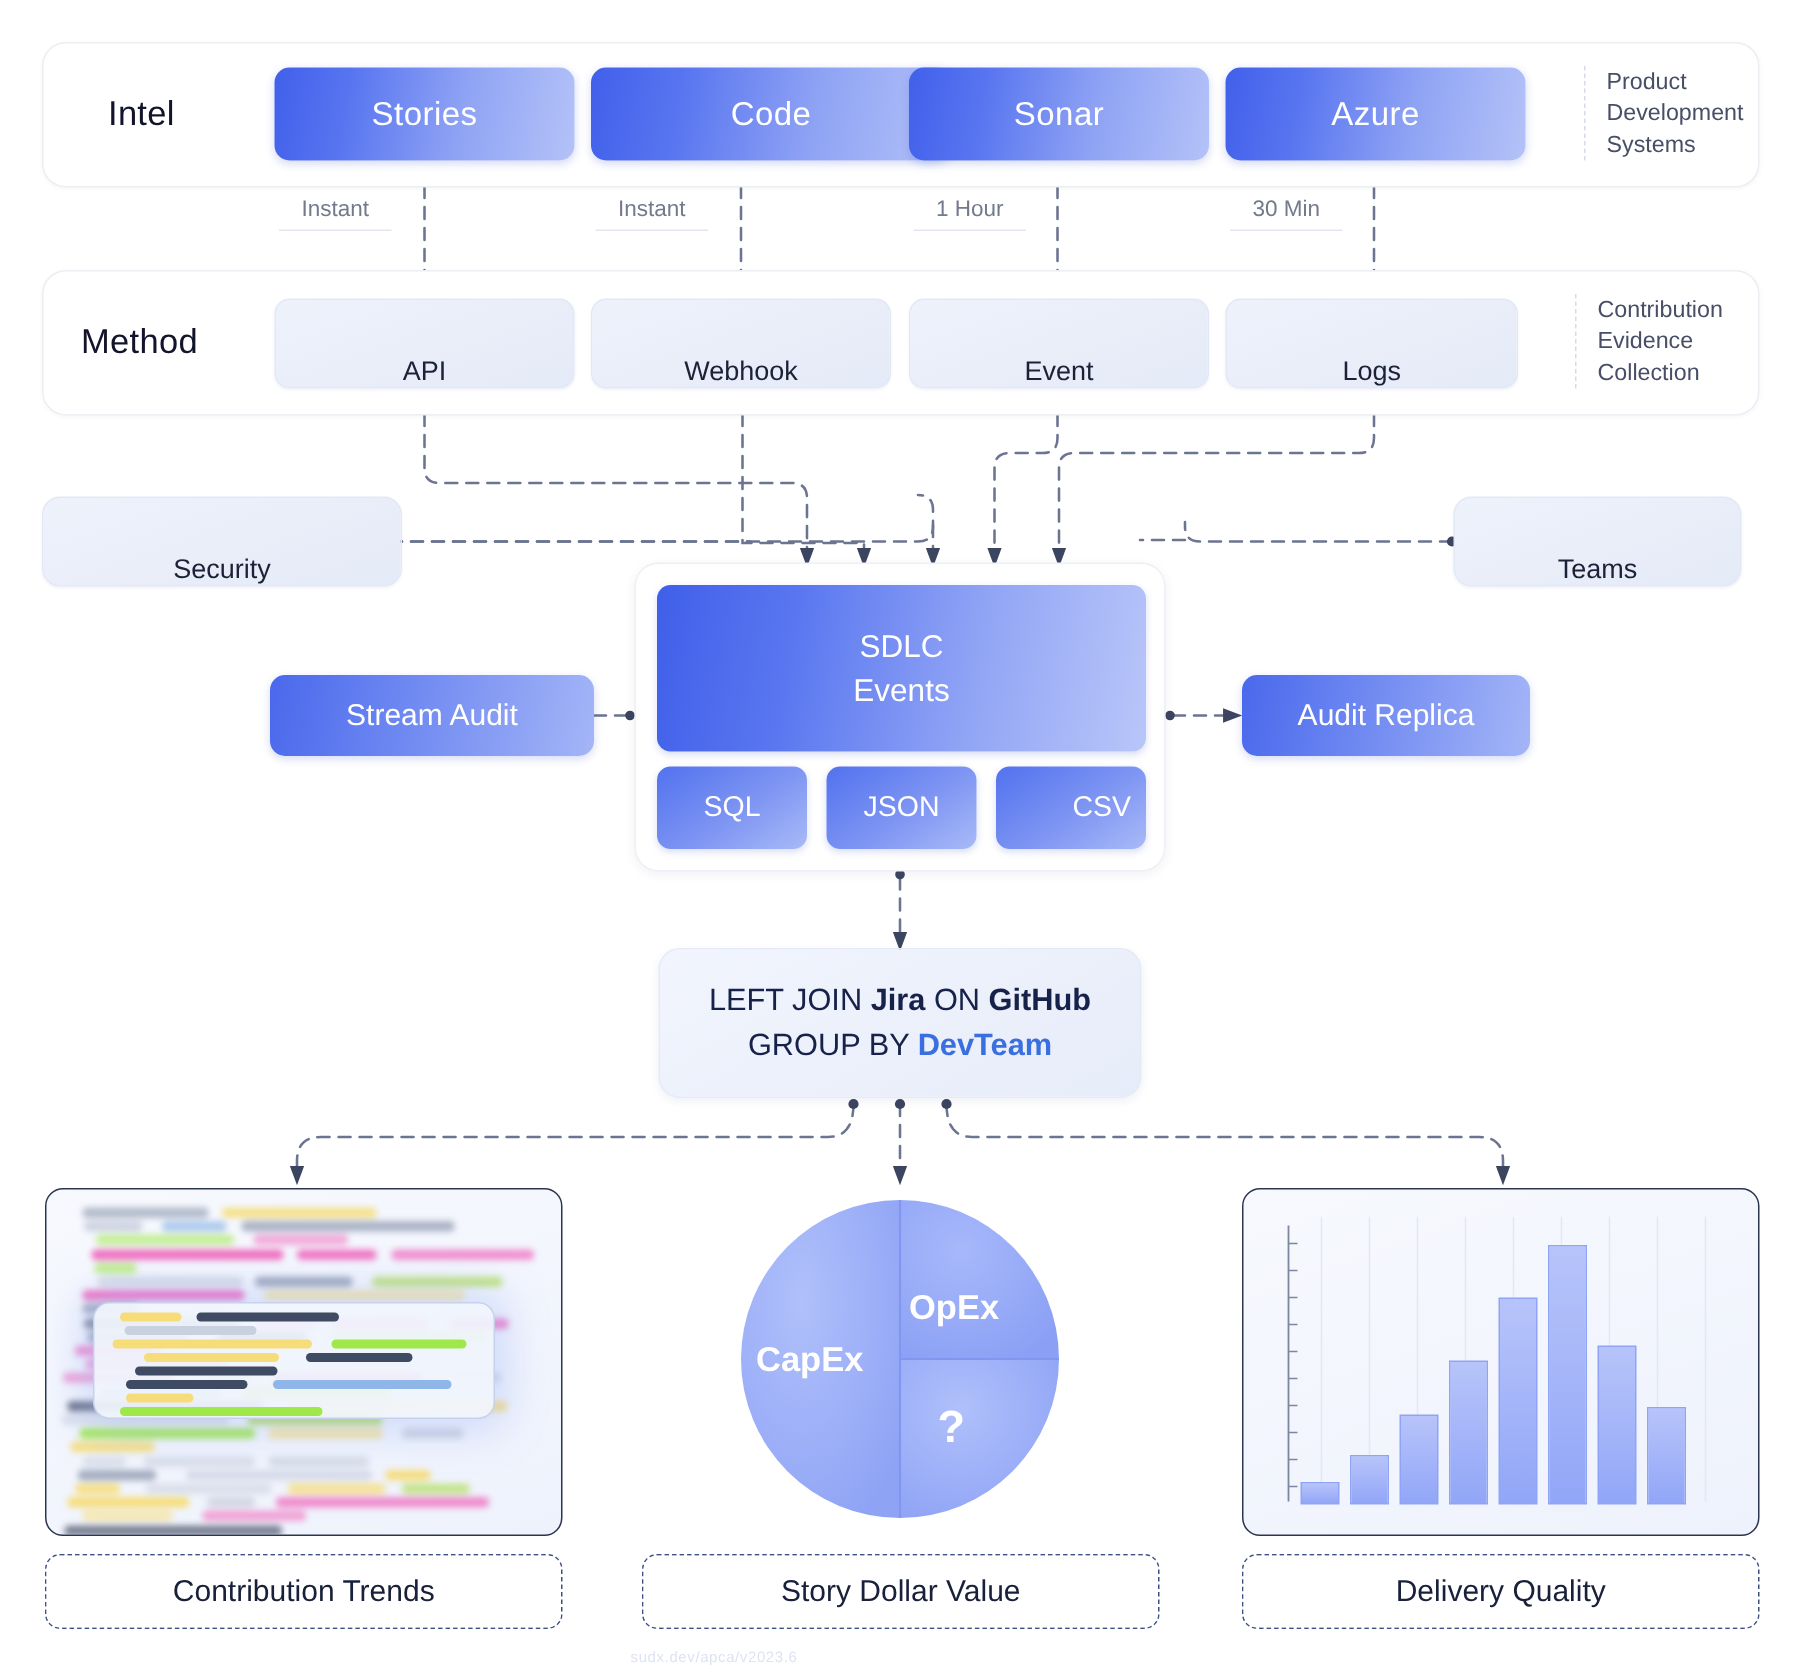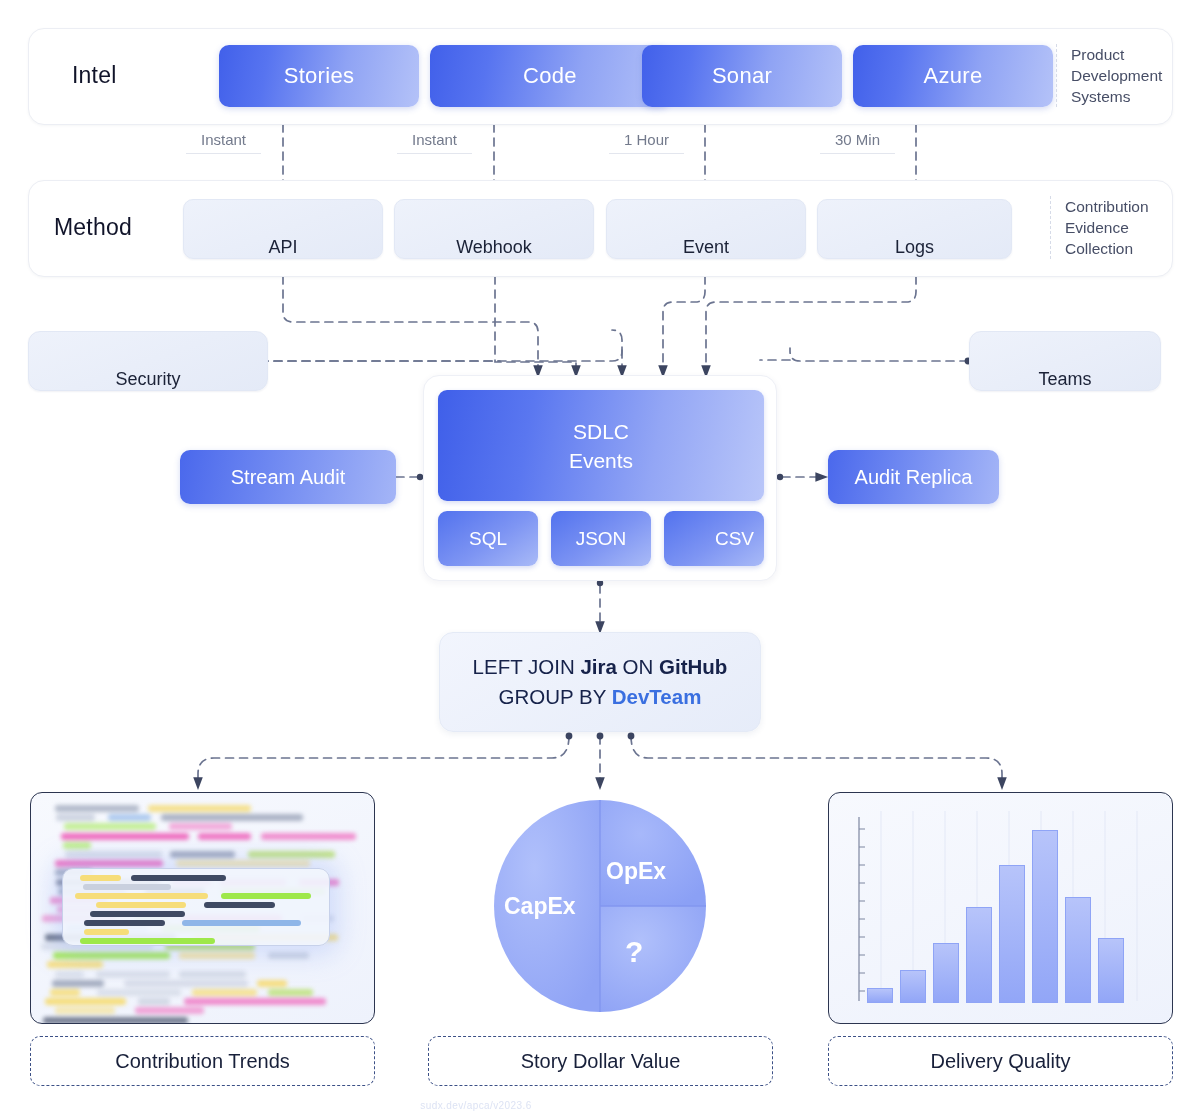--- a/index.html
+++ b/index.html
@@ -36,21 +36,21 @@
     border-left: 1px dashed #d6dbe8;
   }
 
   
   .grad-pill {
     position: absolute;
     border-radius: 10px;
     background: linear-gradient(100deg, #4160ea 0%, #5774f0 24%, #8fa3f4 62%, #b4c2f8 100%);
     box-shadow: 0 2px 6px rgba(60,85,200,.22);
     display: flex; align-items: center; justify-content: center;
-    color: #ffffff; font-size: 22px; letter-spacing: .3px; margin-left: 36px;
+    color: #ffffff; font-size: 22px; letter-spacing: .3px;
   }
 
   
   .soft-box {
     position: absolute;
     border-radius: 10px;
     background: linear-gradient(160deg, #eef2fb 0%, #e4eaf7 100%);
     border: 1px solid #e2e8f5;
     display: flex; align-items: flex-end; justify-content: center;
     color: #1b2237; font-size: 18px;
@@ -285,21 +285,21 @@
       <span>JSON</span>
     </div>
     <div class="fmt" style="left:240px;padding-left:41px;">
       <span>CSV</span>
     </div>
   </div>
 
   <div class="side-chip" style="left:180px; top:450px; width:216px; height:54px;">
     <span>Stream Audit</span>
   </div>
-  <div class="side-chip" style="left:828px; top:450px; width:171px; height:54px;">
+  <div class="side-chip" style="left:828px; top:450px; width:192px; height:54px;">
     <span>Audit Replica</span>
   </div>
 
   <div id="sqlbox">
     <div class="ln">
       <span>LEFT JOIN </span><span class="b">Jira</span><span> ON </span><span class="b">GitHub</span>
     </div>
     <div class="ln">
       <span>GROUP BY </span><span class="accent">DevTeam</span>
     </div>

